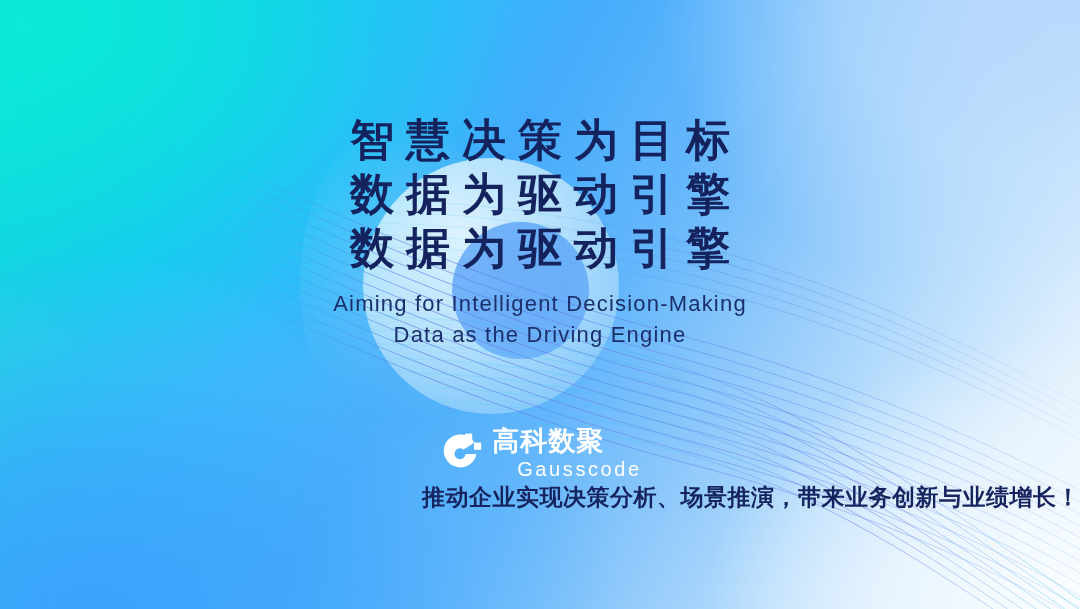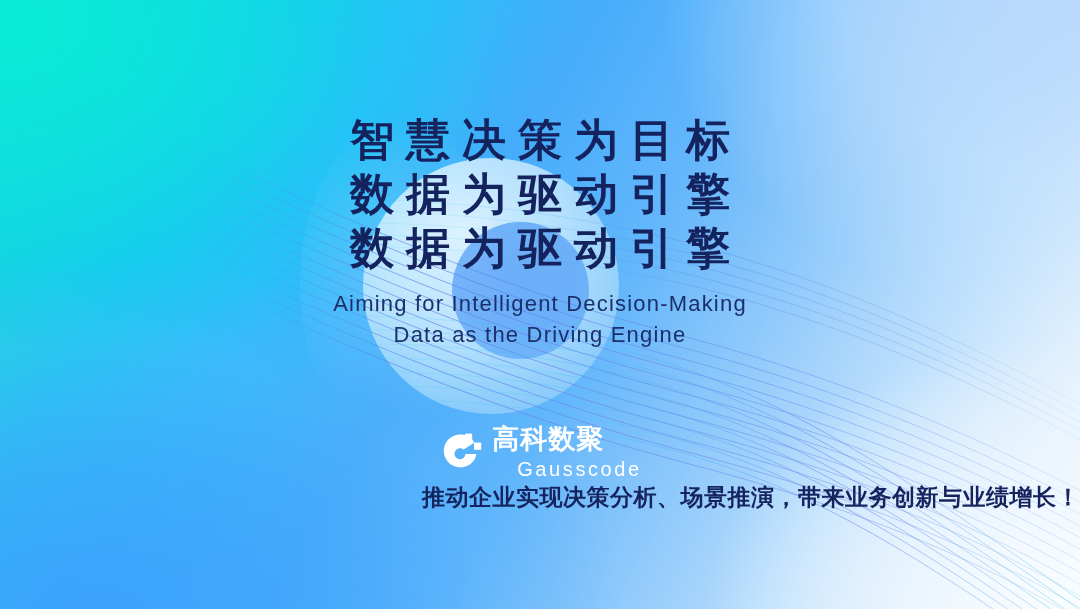--- a/index.html
+++ b/index.html
@@ -177,21 +177,21 @@
     display: flex;
     flex-direction: column;
     align-items: flex-start;
     line-height: 1;
   }
   .logo-cn {
     color: #ffffff;
     font-weight: bold;
     font-size: 27px;
     letter-spacing: 1px;
-    font-family: Liberation Mono, monospace;
+    font-family: Liberation Serif, serif;
   }
   .logo-en {
     color: #ffffff;
     font-size: 20px;
     letter-spacing: 2.6px;
     margin-top: 4px;
     margin-left: 25px;
   }
 
   .tagline-cn {

